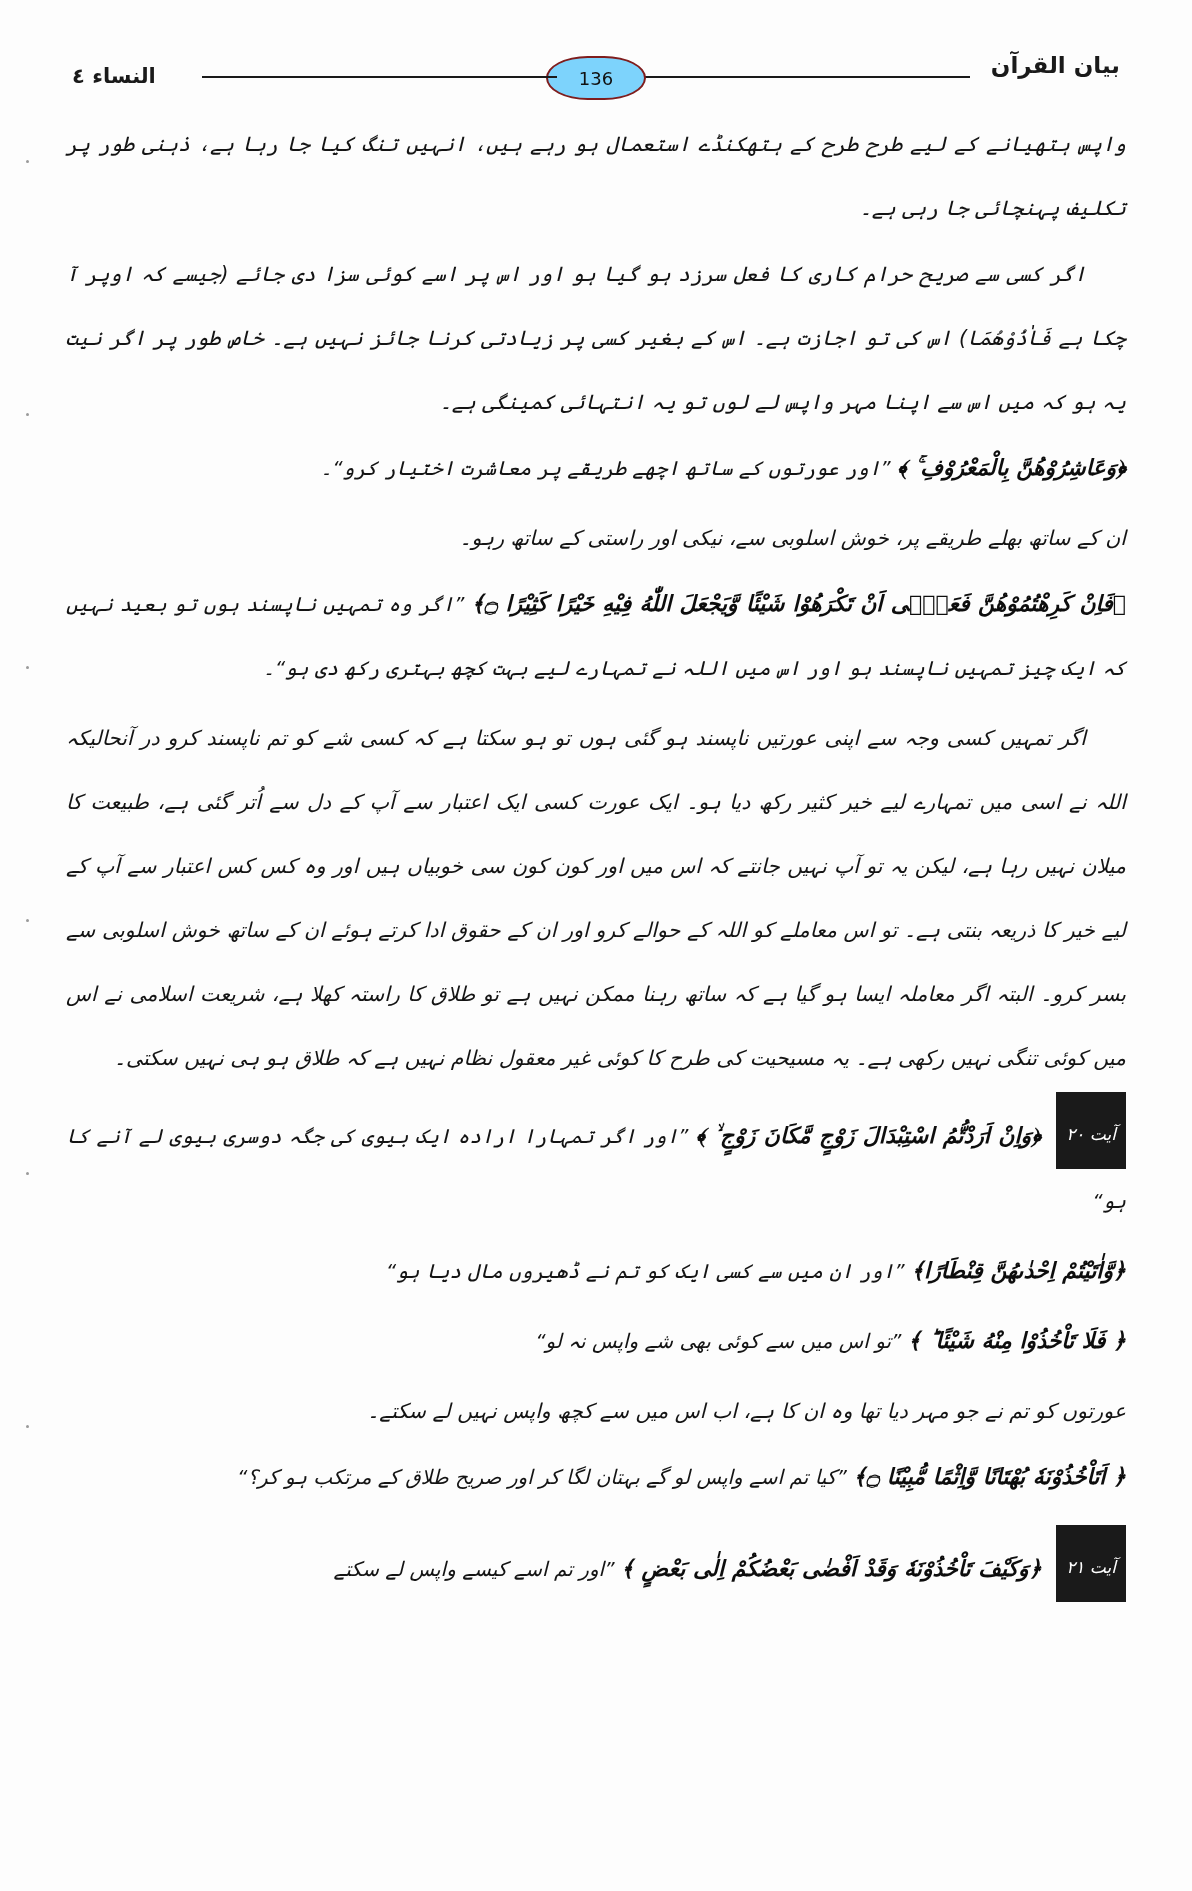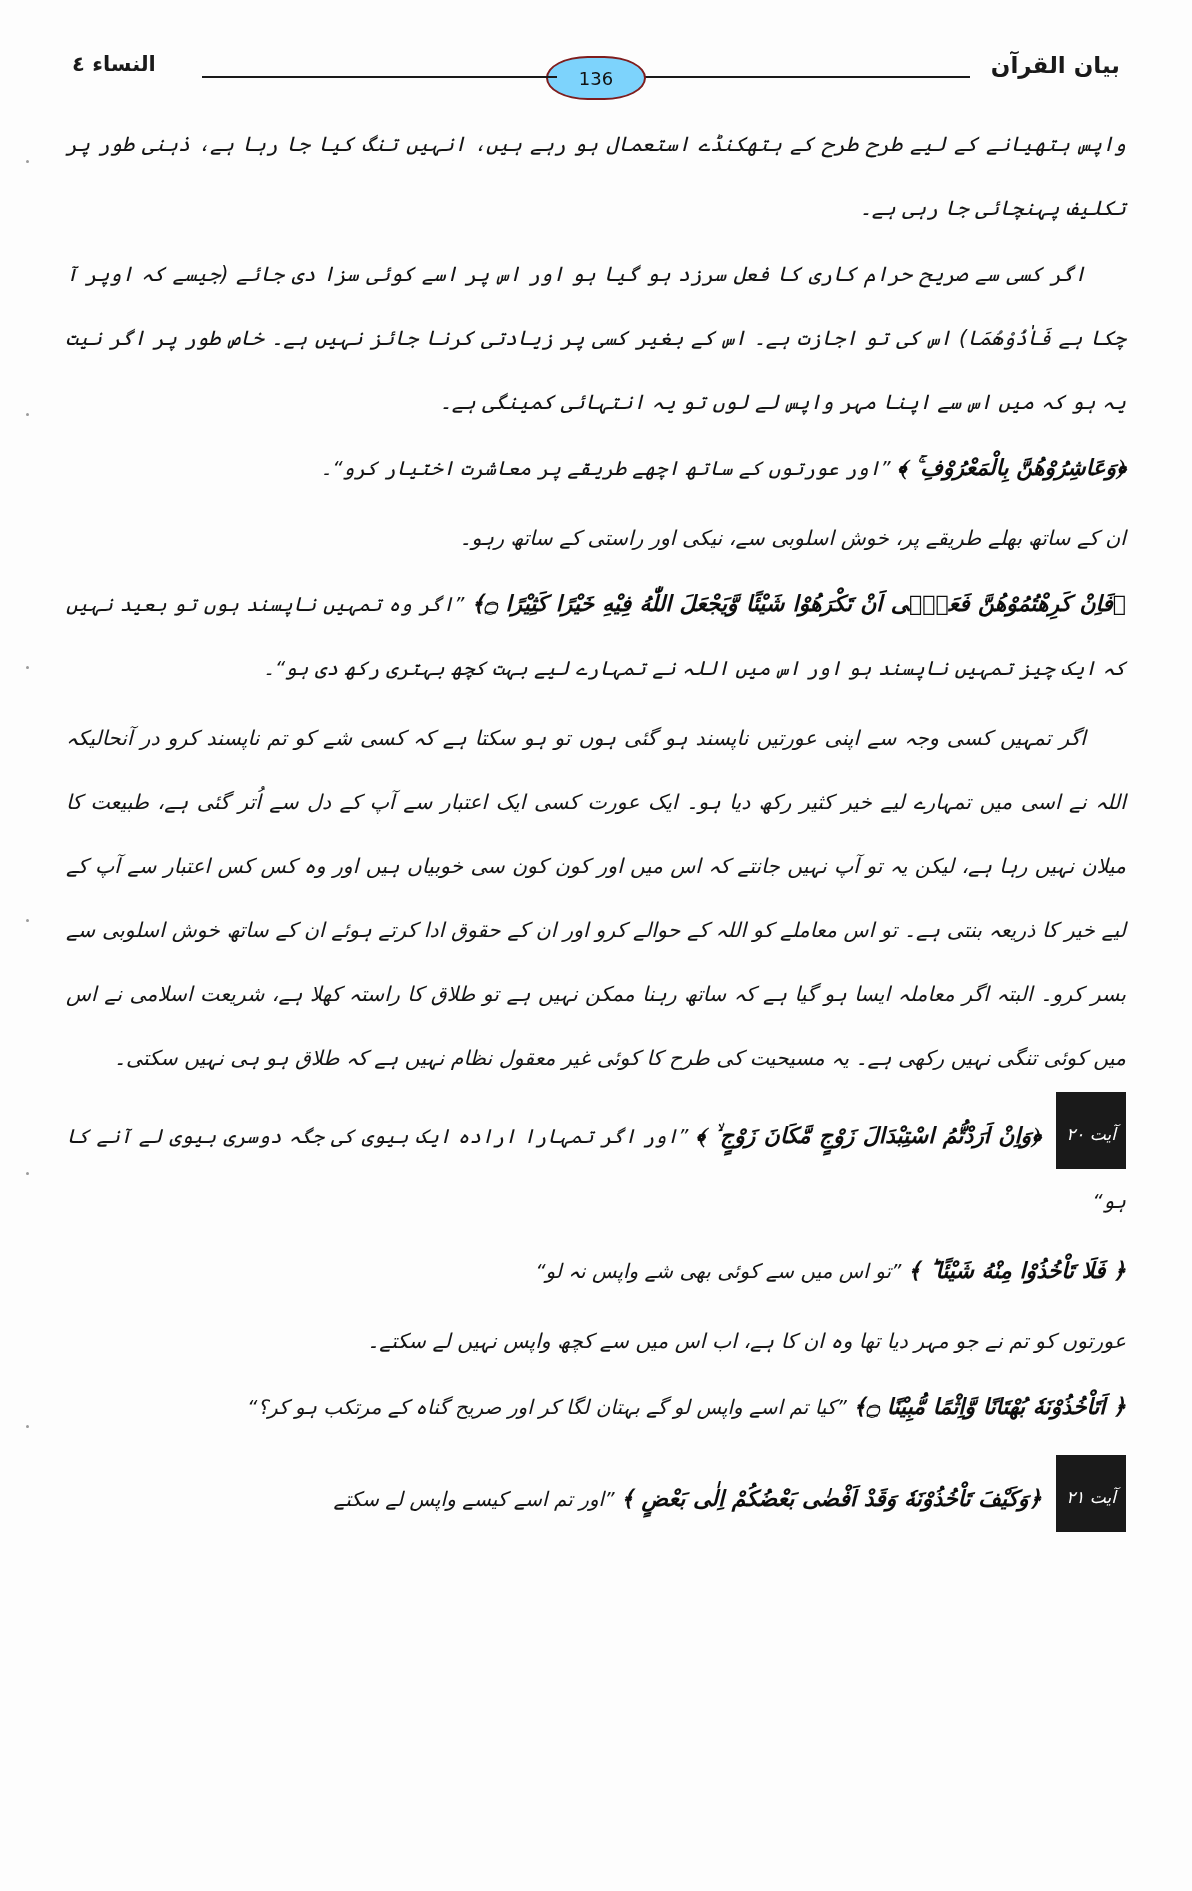--- a/index.html
+++ b/index.html
@@ -35,21 +35,21 @@
     font-family: "DejaVu Sans", sans-serif;
     font-size: 23px;
     font-weight: bold;
     color: #1a1a1a;
     letter-spacing: 0px;
     white-space: nowrap;
   }
   .header-surah {
     position: absolute;
     left: 0;
-    top: 4px;
+    top: 16px;
     font-family: "DejaVu Sans", sans-serif;
     font-size: 21px;
     font-weight: bold;
     color: #1a1a1a;
     white-space: nowrap;
   }
   .header-rule-right {
     position: absolute;
     right: 150px;
     top: 28px;
@@ -198,34 +198,40 @@
 
     <div class="block">
       <p class="para">
         <span class="ayah-badge">آیت ٢٠</span>
         <span class="arabic">﴿وَاِنْ اَرَدْتُّمُ اسْتِبْدَالَ زَوْجٍ مَّكَانَ زَوْجٍ ۙ ﴾</span>
         <span class="gloss">”اور اگر تمہارا ارادہ ایک بیوی کی جگہ دوسری بیوی لے آنے کا ہو“</span>
       </p>
     </div>
 
 
+    <div class="block">
+      <p class="para">
+        <span class="arabic">﴿وَّاٰتَیْتُمْ اِحْدٰىهُنَّ قِنْطَارًا﴾</span>
+        <span class="gloss">”اور ان میں سے کسی ایک کو تم نے ڈھیروں مال دیا ہو“</span>
+      </p>
+    </div>
 
     <div class="block">
       <p class="para">
         <span class="arabic">﴿ فَلَا تَاْخُذُوْا مِنْهُ شَیْئًا ؕ ﴾</span>
         <span class="gloss">”تو اس میں سے کوئی بھی شے واپس نہ لو“</span>
       </p>
     </div>
 
     <p class="para">عورتوں کو تم نے جو مہر دیا تھا وہ ان کا ہے، اب اس میں سے کچھ واپس نہیں لے سکتے۔</p>
 
     <div class="block">
       <p class="para">
         <span class="arabic">﴿ اَتَاْخُذُوْنَهٗ بُهْتَانًا وَّاِثْمًا مُّبِیْنًا ۝﴾</span>
-        <span class="gloss">”کیا تم اسے واپس لو گے بہتان لگا کر اور صریح گناہ کے مرتکب ہو کر؟“</span>
+        <span class="gloss">”کیا تم اسے واپس لو گے بہتان لگا کر اور صریح طلاق کے مرتکب ہو کر؟“</span>
       </p>
     </div>
 
     <div class="spacer-sm"></div>
 
     <div class="block">
       <p class="para">
         <span class="ayah-badge">آیت ٢١</span>
         <span class="arabic">﴿وَكَیْفَ تَاْخُذُوْنَهٗ وَقَدْ اَفْضٰى بَعْضُكُمْ اِلٰى بَعْضٍ ﴾</span>
         <span class="gloss">”اور تم اسے کیسے واپس لے سکتے</span>

